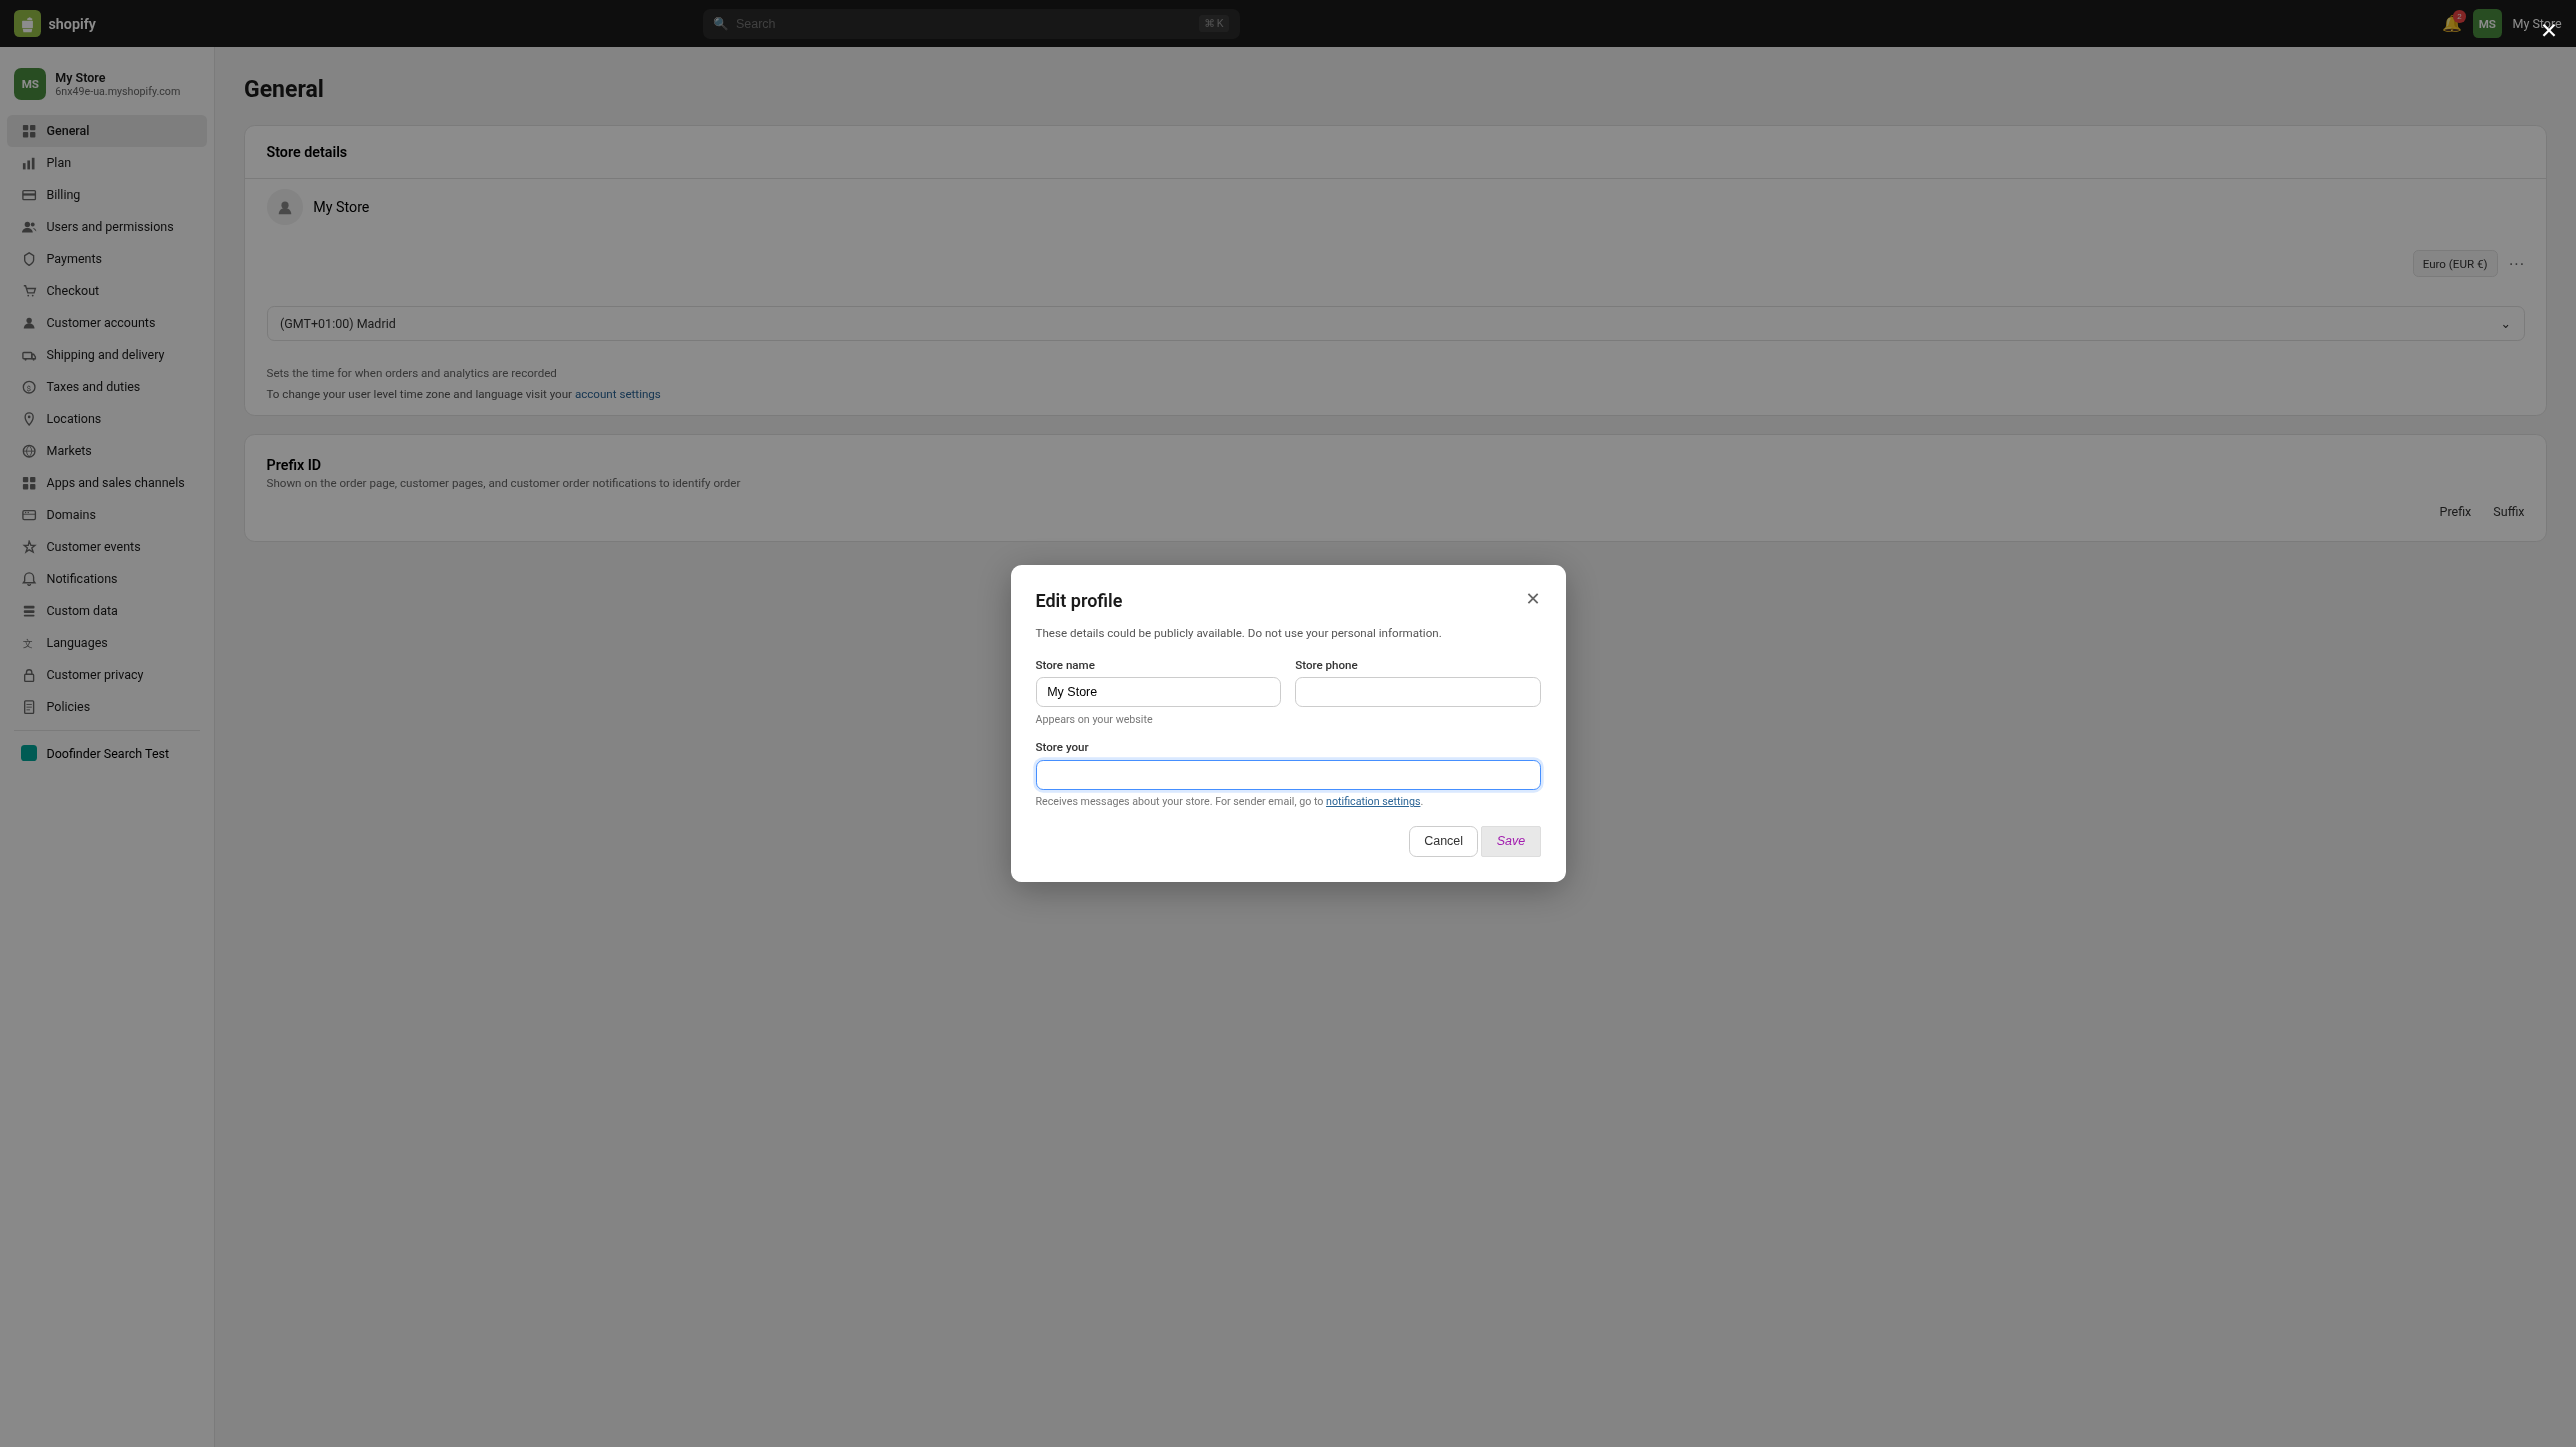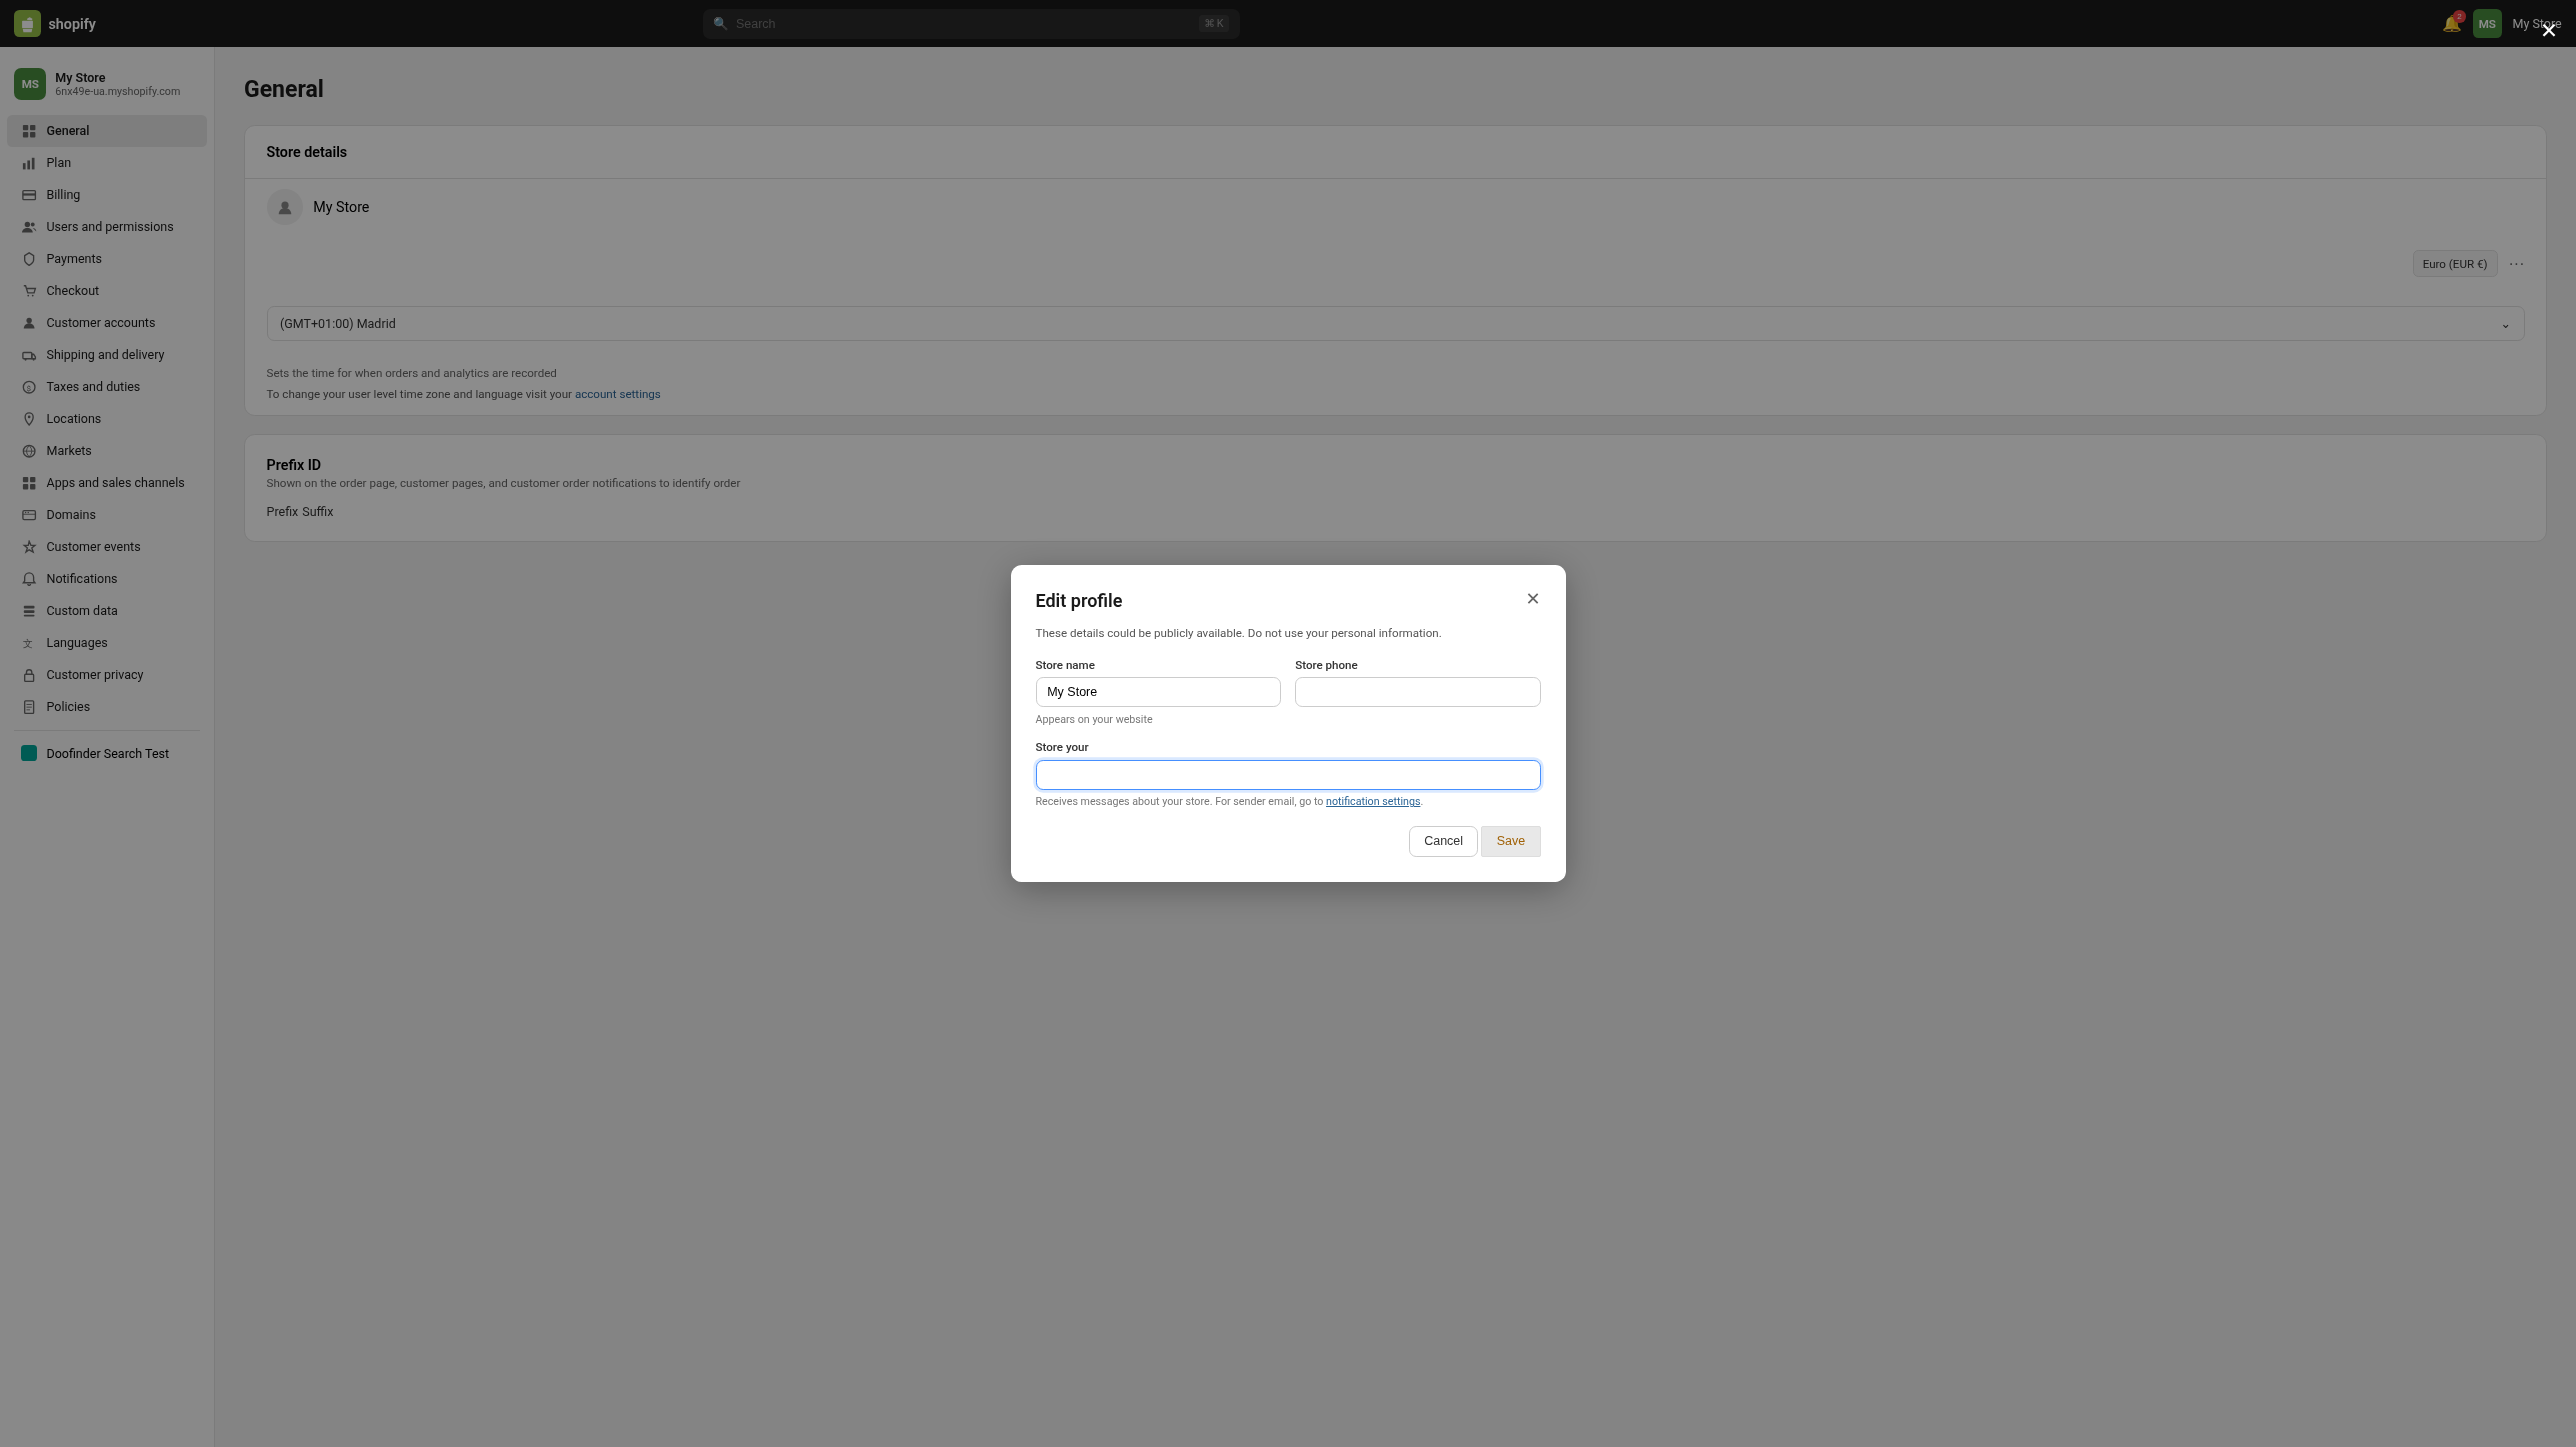--- a/index.html
+++ b/index.html
@@ -264,22 +264,23 @@
     .change-link {
       color: #2a6496;
       text-decoration: none;
       font-size: 11.6px;
     }
     .order-id-section { padding: 21.5px; }
     .order-id-title { font-size: 14.3px; font-weight: 600; }
     .order-id-desc { font-size: 11.6px; color: #666; margin-top: 3.6px; }
     .prefix-suffix-row {
       display: flex;
-      gap: 4px;
+      gap: 22px;
       margin-top: 14.3px;
+      justify-content: flex-end;
     }
     .prefix-label, .suffix-label { font-size: 12.5px; color: #333; }
 
     
     .overlay {
       position: fixed;
       inset: 0;
       background: rgba(0,0,0,0.45);
       z-index: 200;
       display: flex;
@@ -384,21 +385,22 @@
       cursor: pointer;
       color: #333;
     }
     .btn-save {
       background: #e8e8e8;
       border: 0.9px solid #ddd;
       border-radius: 2px;
       padding: 7.2px 14.3px;
       font-size: 12.5px;
       cursor: pointer;
-      color: #a16207;
+      color: #a21caf;
+      font-style: italic;
     }
   </style>
 </head>
 <body>
 
 <nav class="topnav">
   <div class="topnav-logo">
     <svg class="shopify-bag" viewBox="0 0 40 40" fill="none">
       <rect width="40" height="40" rx="8" fill="#96BF48"></rect>
       <path d="M27 12.5c0 0-0.7-0.2-1.8-0.2 0 0-0.5-1.5-1.8-1.5-1 0-1.5 0.7-1.5 0.7L21 12c0 0-1.5 0.4-1.5 2.5v0.3L27 15v-2.5z" fill="white"></path>

